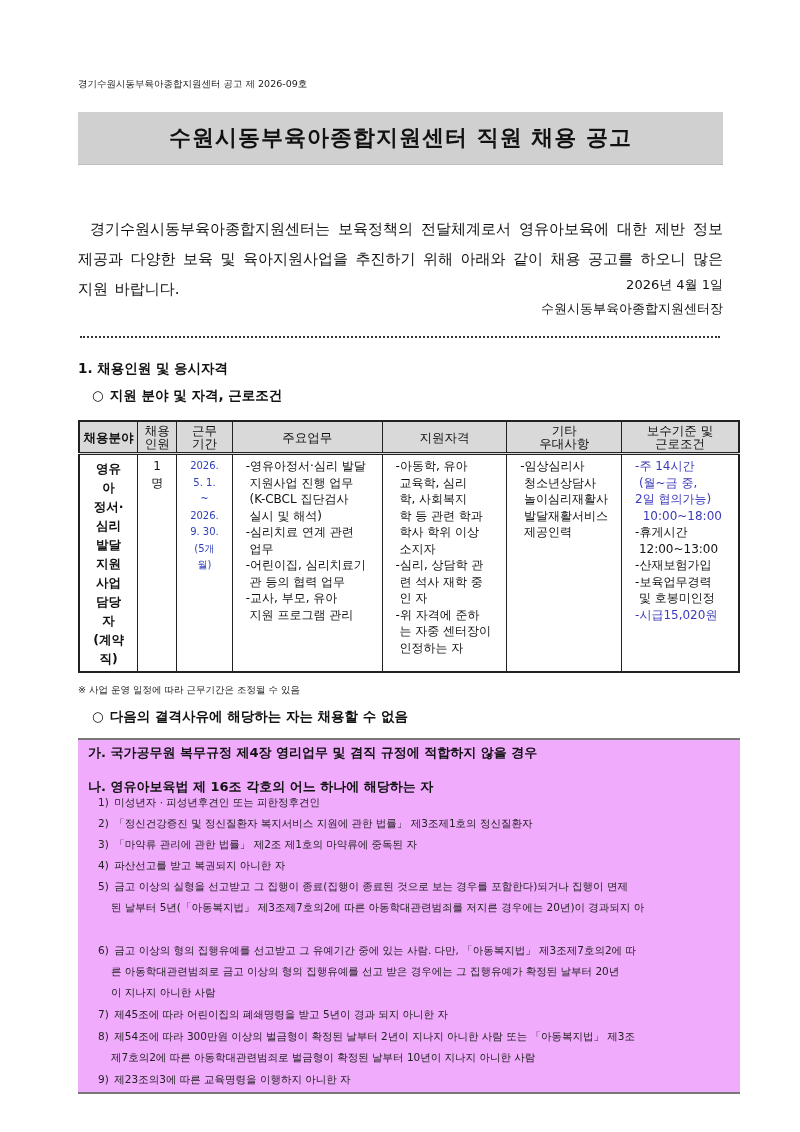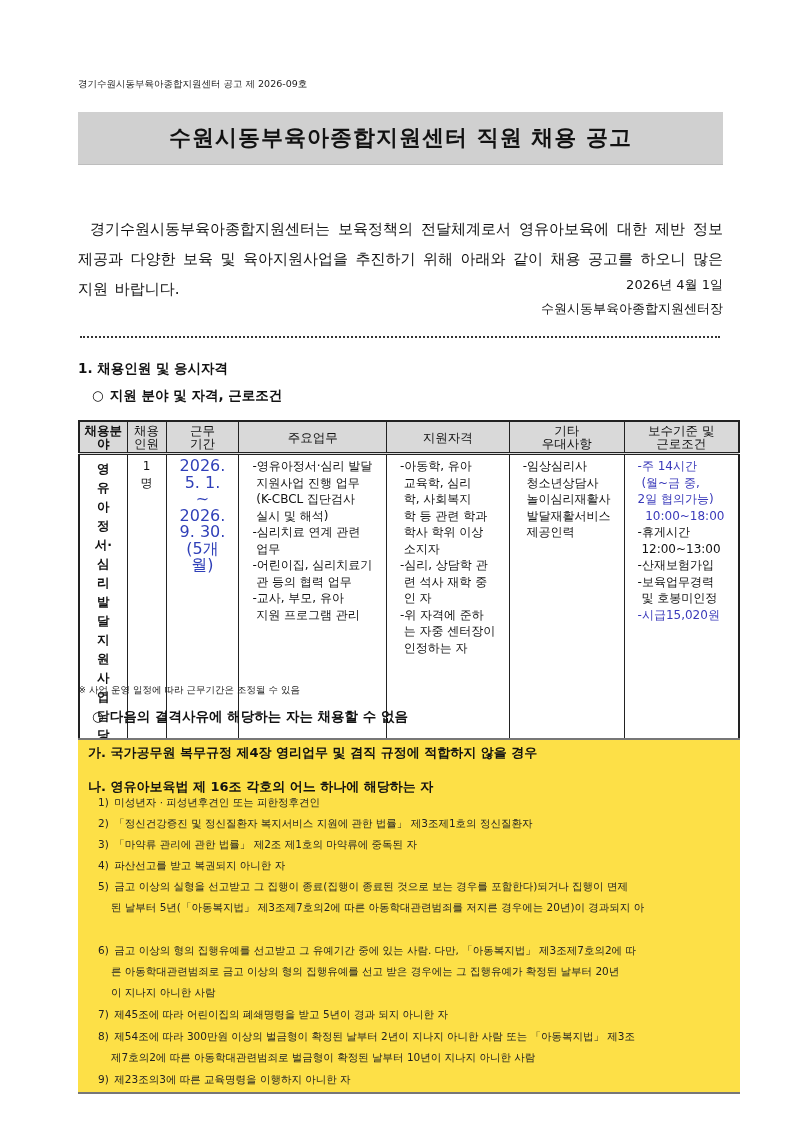--- a/index.html
+++ b/index.html
@@ -20,26 +20,26 @@
     .sub-heading { position: absolute; left: 92px; top: 387px; font-size: 13.5px; font-weight: bold; }
     .sub-heading .circle, .sub-heading2 .circle { font-weight: normal; margin-right: 6px; }
     table.jobs { position: absolute; left: 78px; top: 420px; width: 662px; border-collapse: collapse;
                  border: 2px solid #222; font-size: 12px; }
     table.jobs th { background: #d9d9d9; font-weight: normal; border: 1px solid #222; border-bottom: 3px double #222;
                     height: 30px; line-height: 13px; padding: 0; font-size: 12.5px; }
     table.jobs th.bold { font-weight: bold; }
     table.jobs td { border: 1px solid #222; vertical-align: top; padding: 3px 13px; line-height: 16.5px; height: 206px; }
     .c-field { text-align: center; font-weight: bold; font-size: 12.5px; padding-top: 4px !important; line-height: 19px !important; }
     .c-count { text-align: center; }
-    .c-period { text-align: center; color: #2f3fb8; font-size: 16px; }
+    .c-period { text-align: center; color: #2f3fb8; font-size: 10px; }
     .c-list div { white-space: pre; }
     .blue { color: #3a3aba; }
     .note { position: absolute; left: 78px; top: 684px; font-size: 9.5px; color: #222; }
     .sub-heading2 { position: absolute; left: 92px; top: 708px; font-size: 13.5px; font-weight: bold; }
-    .disq-box { position: absolute; left: 78px; top: 738px; width: 662px; height: 352px; background: #fde047;
+    .disq-box { position: absolute; left: 78px; top: 738px; width: 662px; height: 352px; background: #f0abfc;
                 border-top: 2px solid #777; border-bottom: 2px solid #777; }
     .disq-main { position: absolute; left: 10px; font-size: 13px; font-weight: bold; }
     .disq-item { position: absolute; left: 20px; width: 620px; font-size: 10.5px; line-height: 21px; color: #222; text-align: justify; }
     .disq-item .num { display: inline-block; width: 13px; }
     .disq-item .cont { padding-left: 13px; }
   </style>
 </head>
 <body>
 
 <div class="doc-number">경기수원시동부육아종합지원센터 공고 제 2026-09호</div>

